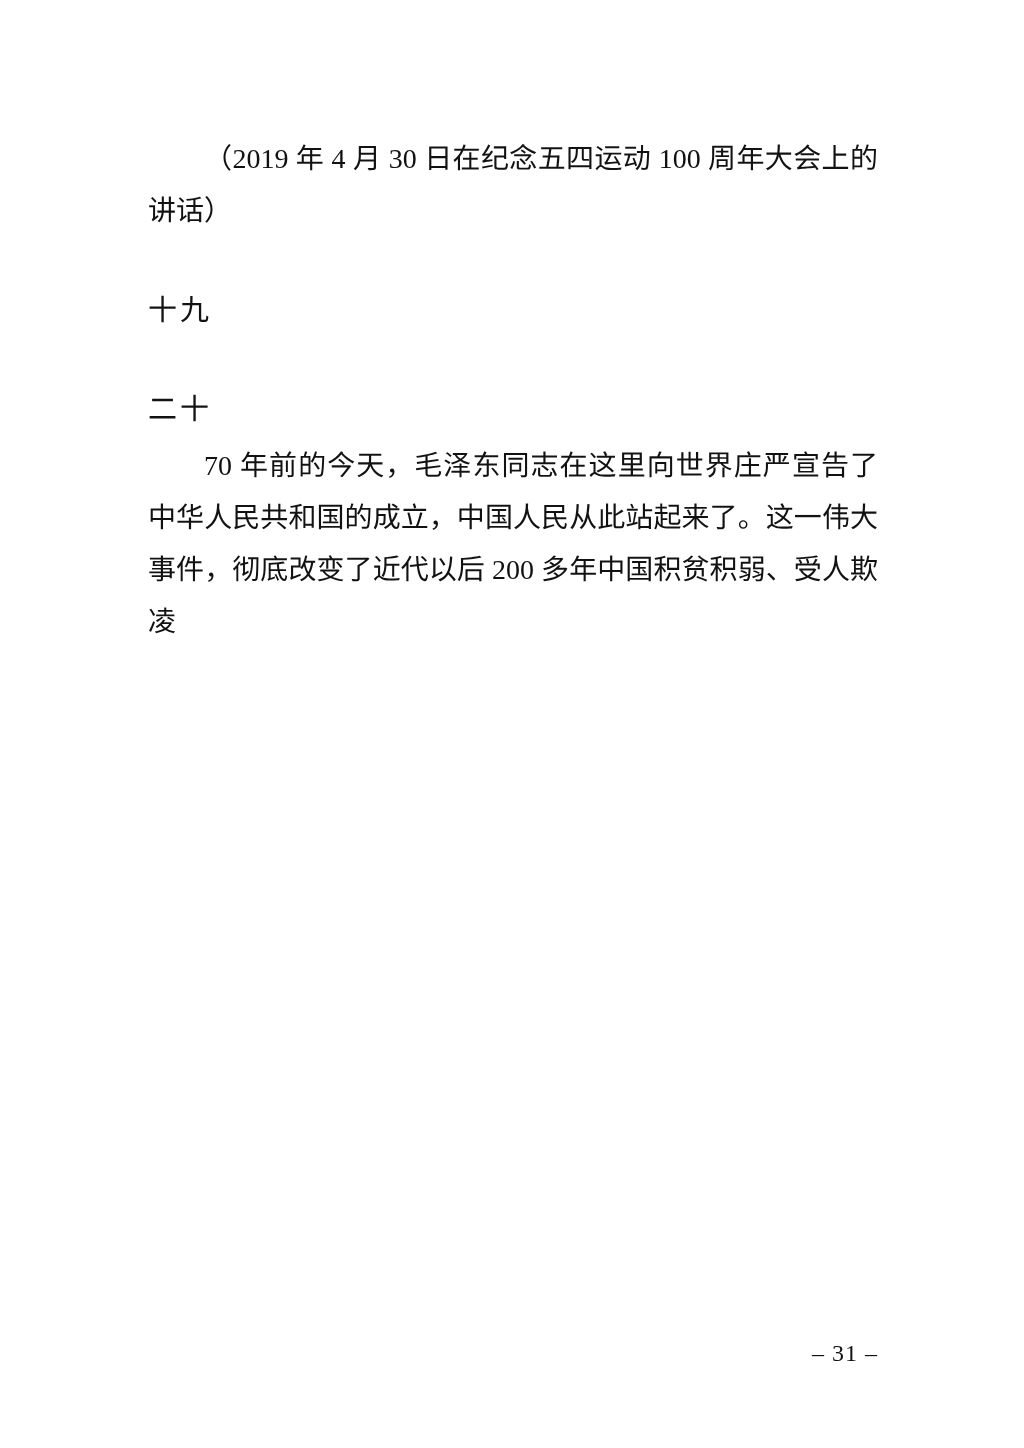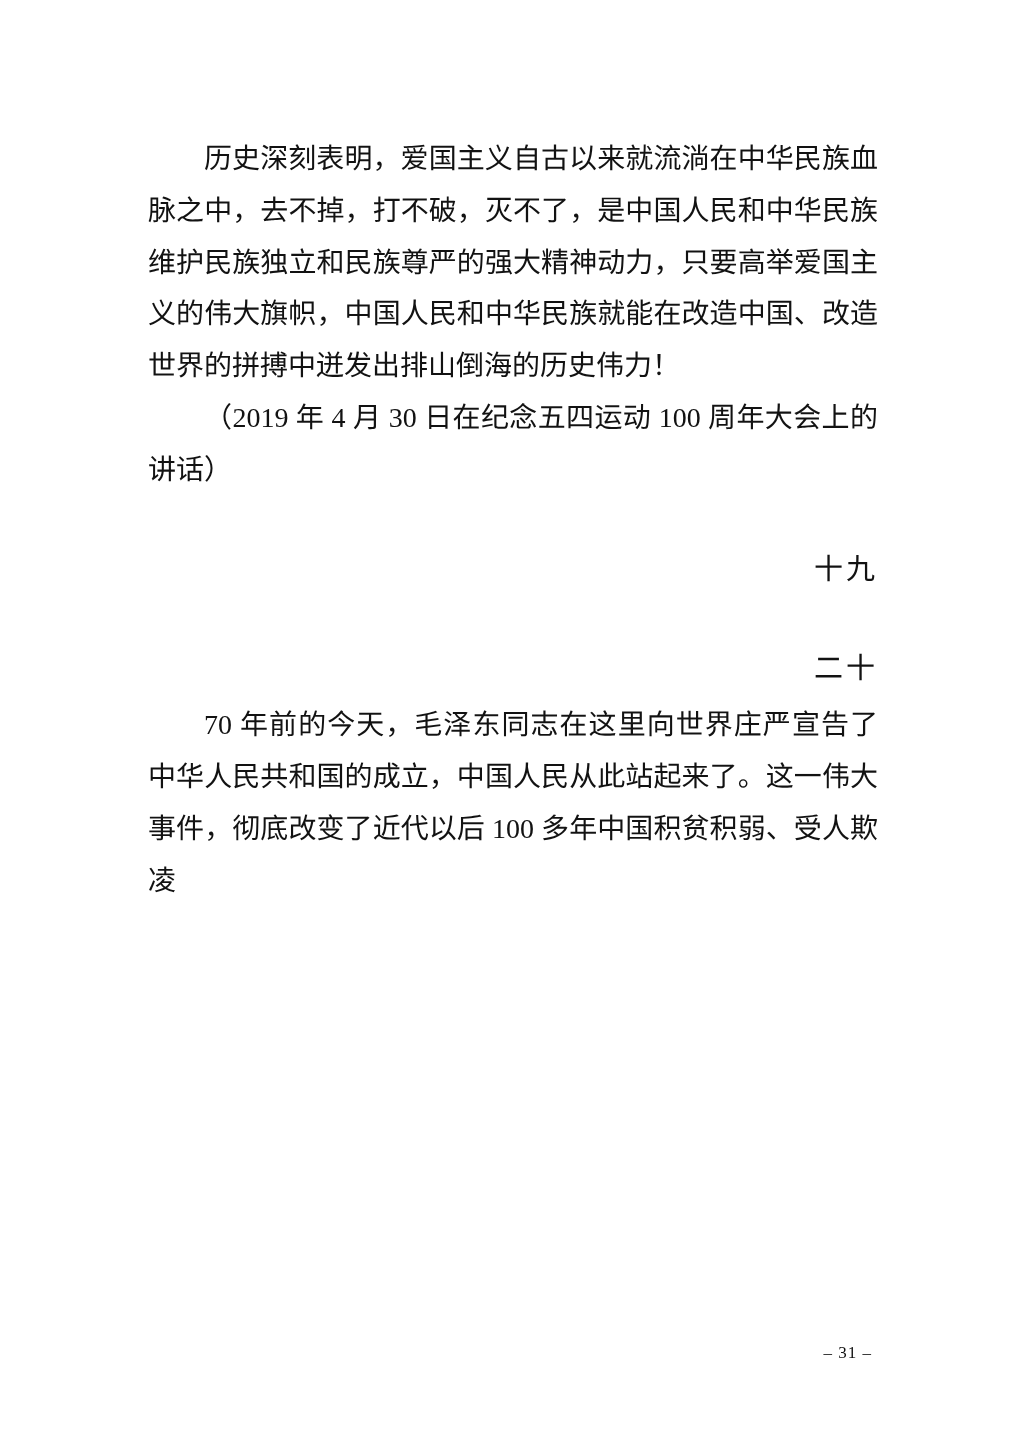--- a/index.html
+++ b/index.html
@@ -28,40 +28,39 @@
     word-break: break-all;
   }
   .para {
     margin: 0;
     text-indent: 2em;
   }
   .section-heading {
     margin: 48px 0 4px 0;
     font-size: 29px;
     font-weight: normal;
-    text-align: right;
+    text-align: left;
     text-indent: 0;
     letter-spacing: 3px;
     line-height: 51.8px;
   }
   .page-number {
     position: absolute;
     top: 1338px;
-    right: 152px;
-    font-size: 17px;
+    right: 146px;
+    font-size: 24px;
     line-height: 30px;
     color: #121212;
     letter-spacing: 1px;
   }
 </style>
 </head>
 <body>
 
 <div class="page">
   <div class="content">
-    <p class="para">历史深刻表明，爱国主义自古以来就流淌在中华民族血脉之中，去不掉，打不破，灭不了，是中国人民和中华民族维护民族独立和民族尊严的强大精神动力，只要高举爱国主义的伟大旗帜，中国人民和中华民族就能在改造中国、改造世界的拼搏中迸发出排山倒海的历史伟力！</p>
     <p class="para">（2019 年 4 月 30 日在纪念五四运动 100 周年大会上的讲话）</p>
     <h2 class="section-heading">十九</h2>
     <h2 class="section-heading">二十</h2>
-    <p class="para">70 年前的今天，毛泽东同志在这里向世界庄严宣告了中华人民共和国的成立，中国人民从此站起来了。这一伟大事件，彻底改变了近代以后 100 多年中国积贫积弱、受人欺凌</p>
+    <p class="para">70 年前的今天，毛泽东同志在这里向世界庄严宣告了中华人民共和国的成立，中国人民从此站起来了。这一伟大事件，彻底改变了近代以后 200 多年中国积贫积弱、受人欺凌</p>
   </div>
   <div class="page-number">– 31 –</div>
 </div>
 
 </body></html>

